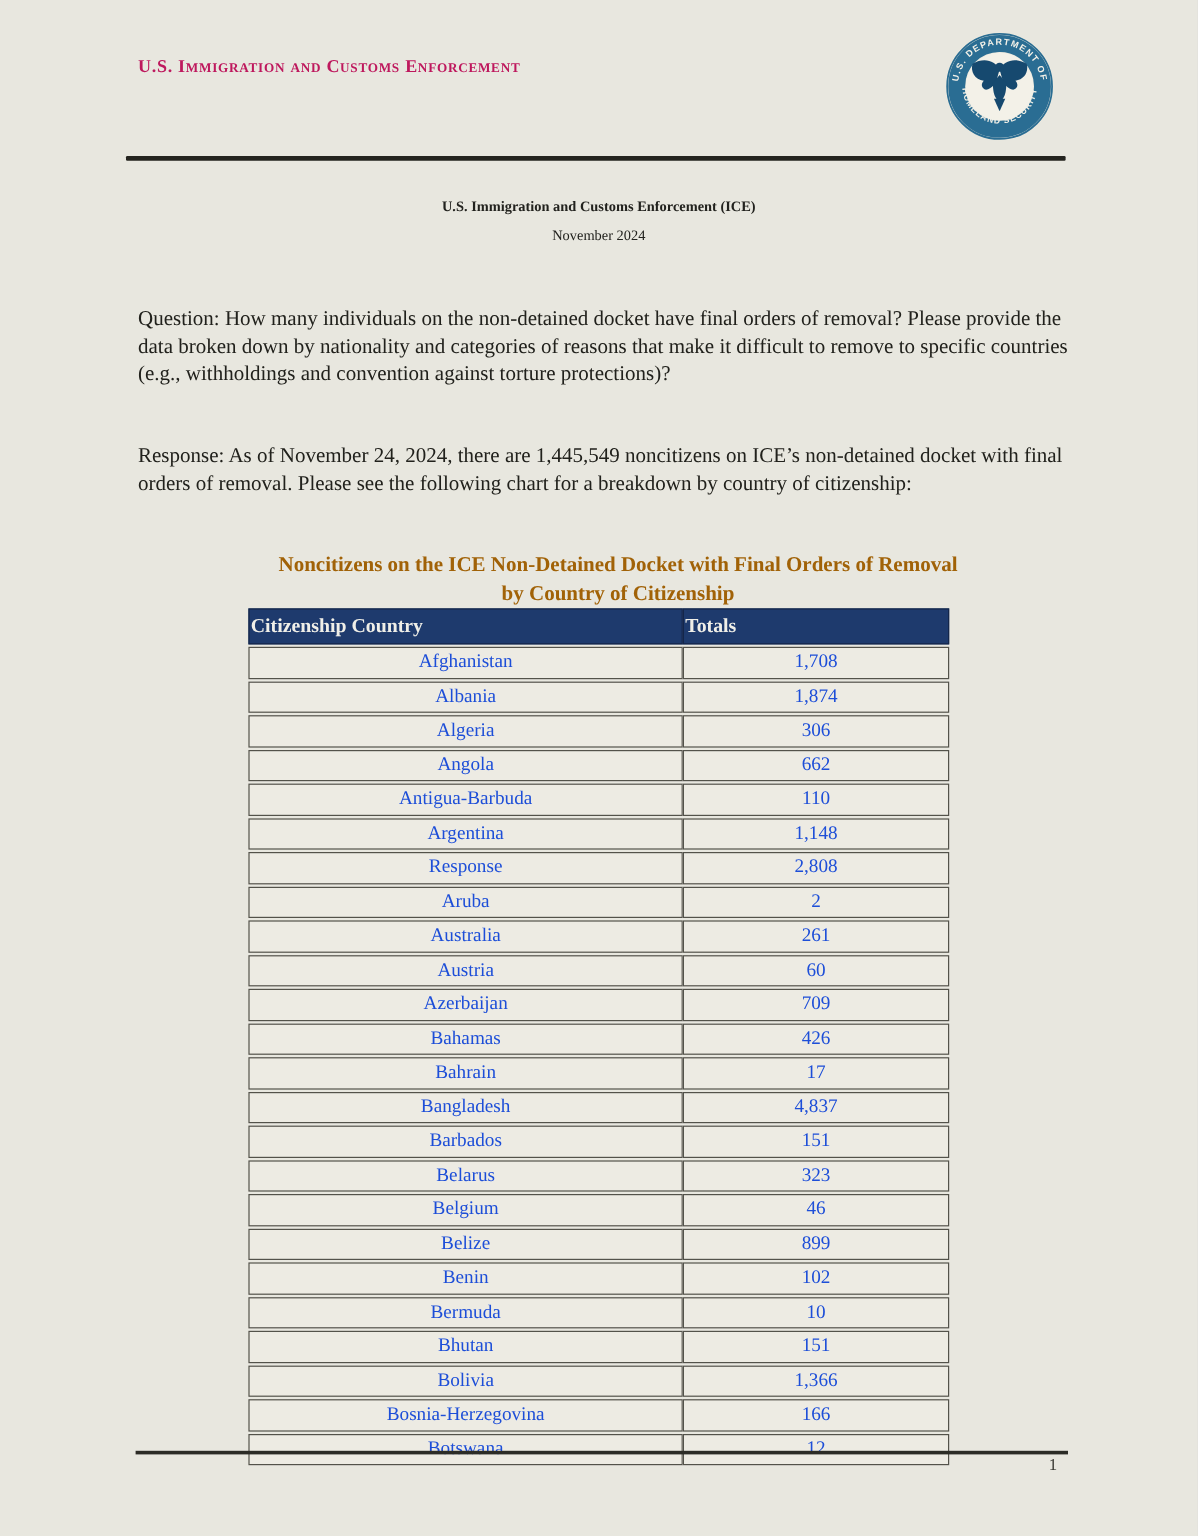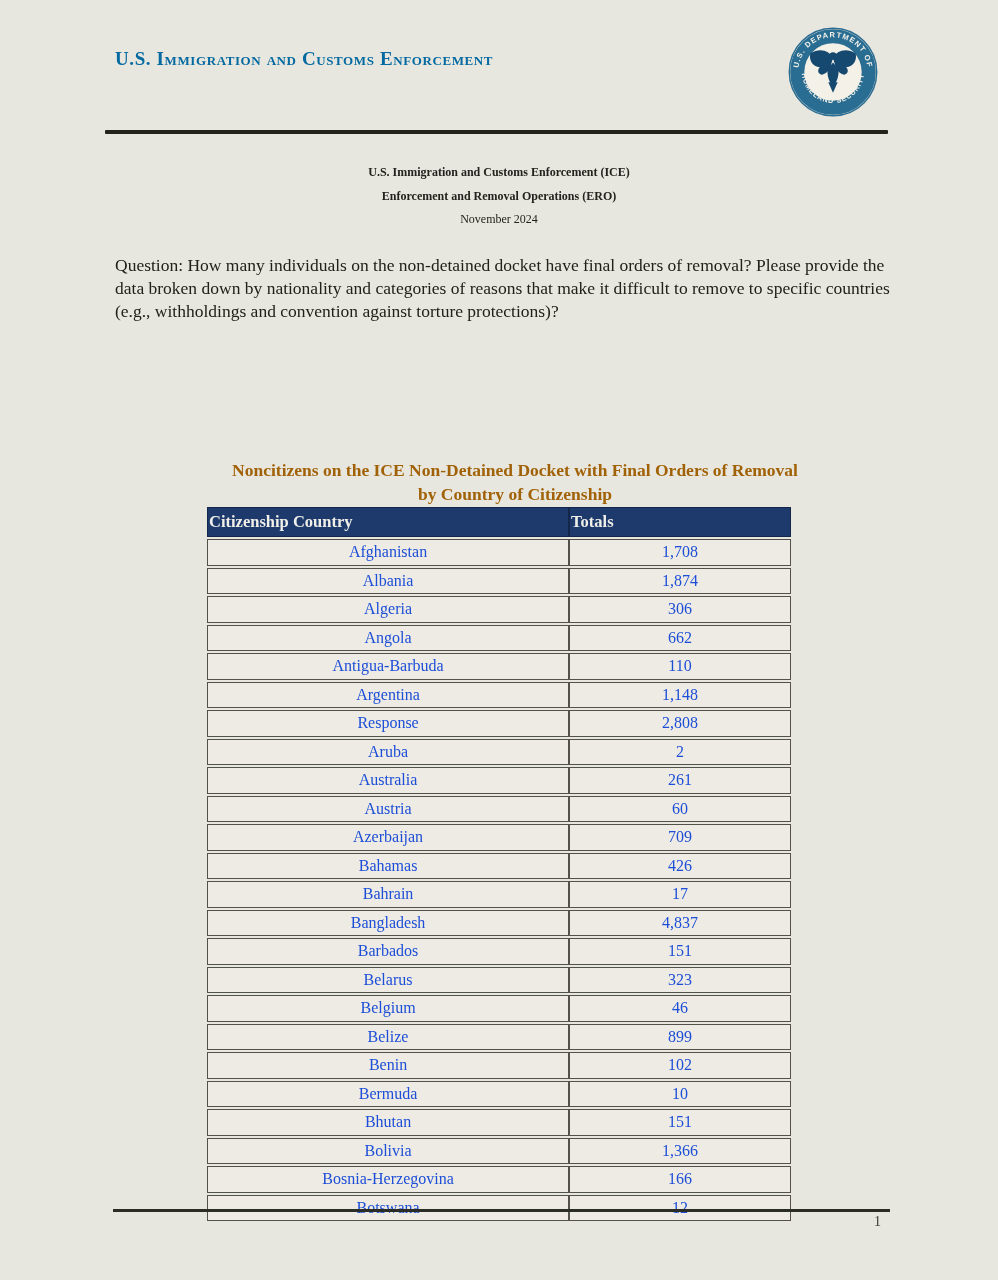--- a/index.html
+++ b/index.html
@@ -12,21 +12,21 @@
   }
   .page{
     position:absolute;left:0;top:0;width:998px;height:1280px;
     background:#e8e7df;
     filter:blur(0.25px);
   }
   
   .agency{
     position:absolute;left:115px;top:48px;
     font-variant:small-caps;font-weight:700;
-    font-size:19px;letter-spacing:0.6px;color:#0369a1;
+    font-size:15px;letter-spacing:0.6px;color:#be185d;
   }
   .seal{position:absolute;left:786px;top:25px;width:94px;height:94px;}
   .rule-top{
     position:absolute;left:105px;top:130px;width:783px;height:4px;
     background:#24241f;border-radius:1px;
   }
   .rule-bottom{
     position:absolute;left:113px;top:1209px;width:777px;height:3px;
     background:#2c2c26;
   }
@@ -102,29 +102,32 @@
       <path d="M50 35 C54 27 64 24 74 30 C76 37 72 44 64 45 C67 48 66 52 62 53 C57 52 53 47 52 42 Z"></path>
       <path d="M50 40 L44 47 C44 56 46 61 50 64 C54 61 56 56 56 47 Z"></path>
       <path d="M45 61 L50 72 L55 61 Z"></path>
     </g>
   </svg>
 
   <div class="rule-top"></div>
 
   <div class="title-block">
     <div class="b">U.S. Immigration and Customs Enforcement (ICE)</div>
-    <div class="b">Enforcement and Removal Operations (ERO)</div>
     <div>November 2024</div>
   </div>
 
   <div class="para q">
     <span class="b">Question:</span>
     <span>How many individuals on the non-detained docket have final orders of removal? Please provide the data broken down by nationality and categories of reasons that make it difficult to remove to specific countries (e.g., withholdings and convention against torture protections)?</span>
   </div>
 
+  <div class="para r">
+    <span class="b">Response:</span>
+    <span>As of November 24, 2024, there are 1,445,549 noncitizens on ICE’s non-detained docket with final orders of removal. Please see the following chart for a breakdown by country of citizenship:</span>
+  </div>
 
   <div class="table-title">
     <div>Noncitizens on the ICE Non-Detained Docket with Final Orders of Removal</div>
     <div>by Country of Citizenship</div>
   </div>
 
   <div class="tbl-wrap">
     <table class="docket">
       <thead>
         <tr>

